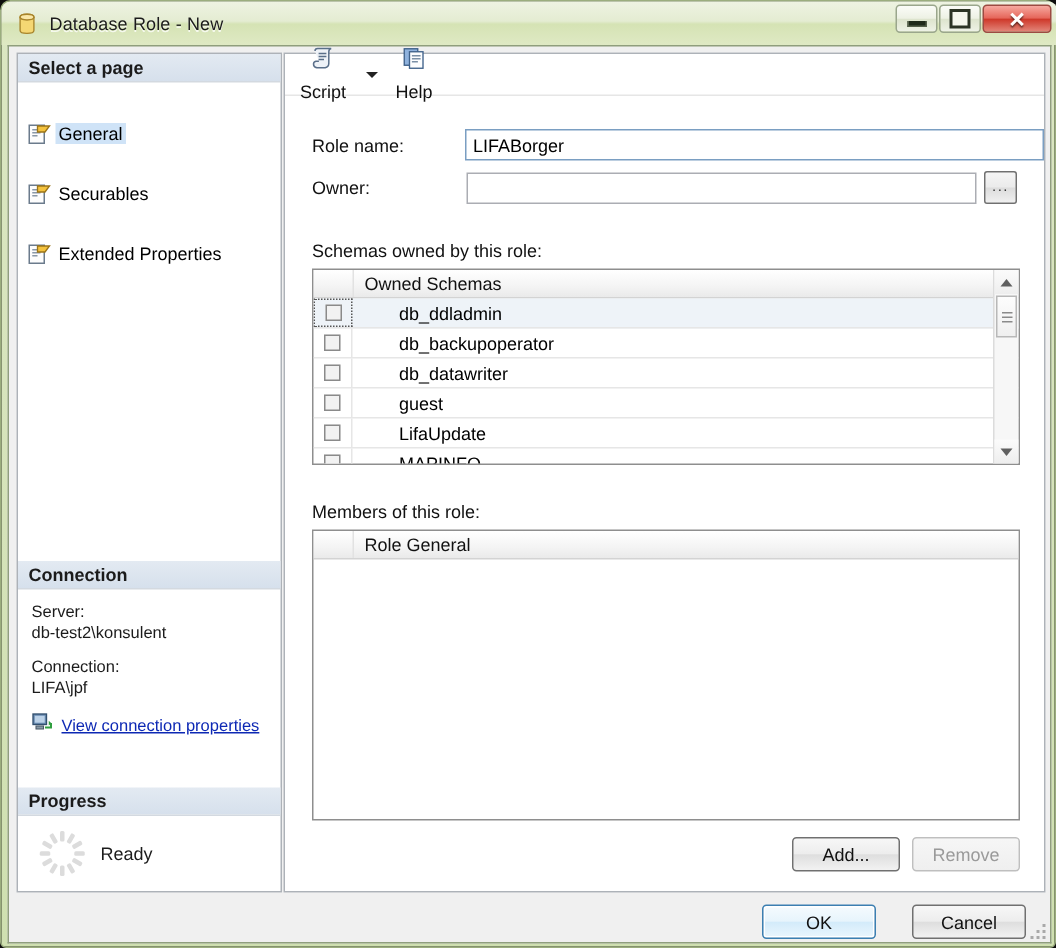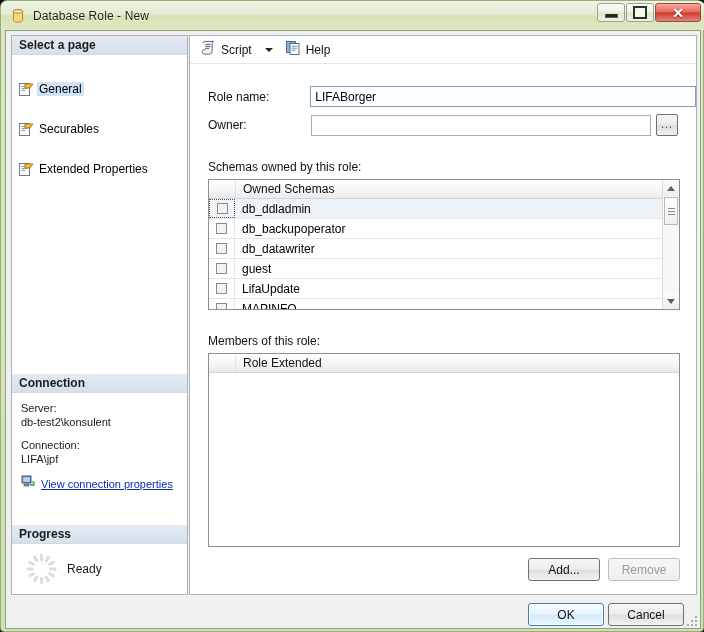--- a/index.html
+++ b/index.html
@@ -121,21 +121,21 @@
     width: 508px; height: 560px;
     box-sizing: border-box;
     background: #ffffff;
     border: 1px solid #adb2b8;
   }
   .toolbar {
     height: 27px; display: flex; align-items: center;
     padding-left: 6px; gap: 3px;
     border-bottom: 1px solid #e6e6e6;
   }
-  .tb-item { display: flex; align-items: center; gap: 4px; padding: 2px 4px; font-size: 12px; color: #111; }
+  .tb-item { display: flex; align-items: center; gap: 4px; padding: 2px 4px; font-size: 12px; color: #111; flex-direction: column; }
   .tb-caret {
     width: 0; height: 0; margin: 0 5px 0 6px;
     border-left: 4px solid transparent; border-right: 4px solid transparent;
     border-top: 4px solid #222;
   }
   .form { position: relative; padding: 22px 0 0 0; }
   .row { display: flex; align-items: center; margin-bottom: 7px; padding-left: 18px; }
   .row .lab { width: 103px; font-size: 12px; color: #111; }
   .inp {
     box-sizing: border-box; height: 21px;
@@ -163,21 +163,21 @@
     display: flex; height: 18px; align-items: center;
     background: linear-gradient(to bottom, #ffffff 0%, #f4f4f4 60%, #eaeaea 100%);
     border-bottom: 1px solid #d3d3d3;
     font-size: 12px; color: #111;
   }
   .grid-head .cb-col { width: 26px; border-right: 1px solid #e2e2e2; height: 18px; }
   .grid-head .title { padding-left: 7px; }
   .grid-row {
     display: flex; align-items: center; height: 19px;
     border-bottom: 1px solid #e6e6e6;
-    font-size: 12px; color: #000;
+    font-size: 12px; color: #000; gap: 24px;
   }
   .grid-row.sel { background: #eef3f8; }
   .grid-row .cb-col {
     width: 26px; height: 19px; display: flex; align-items: center; justify-content: center;
     border-right: 1px solid #e6e6e6; box-sizing: border-box;
   }
   .grid-row.focus .cb-col { border: 1px dotted #555; box-sizing: border-box; }
   .cbx {
     width: 11px; height: 11px; box-sizing: border-box;
     border: 1px solid #8a8a8a; background: #f2f2f2;
@@ -213,21 +213,21 @@
   }
   .btn.disabled { color: #9a9a9a; border-color: #bfbfbf; background: linear-gradient(to bottom,#f6f6f6,#efefef); }
   
   .footer {
     position: absolute; left: 4px; top: 599px;
     width: 696px; height: 29px;
     box-sizing: border-box;
     background: #f0f0f0;
     border: 1px solid #8f9e7d; border-top: none;
   }
-  .footer-btns { position: absolute; right: 16px; top: 3px; display: flex; gap: 4px; }
+  .footer-btns { position: absolute; right: 16px; top: 3px; display: flex; gap: 24px; }
   .btn.default {
     border: 1px solid #3c7fb1;
     box-shadow: inset 0 0 0 1px #ffffff;
     background: linear-gradient(to bottom, #f5fbfe 0%, #e7f4fc 48%, #d3ebfa 52%, #eaf6fd 100%);
   }
   .btn.wide { width: 76px; }
   .grip { position: absolute; right: 3px; bottom: 2px; width: 12px; height: 12px; }
   .grip i { position: absolute; width: 2px; height: 2px; background: #a9a9a9; }
 </style>
 </head>
@@ -450,21 +450,21 @@
                 <span class="sb-dn"></span>
               </div>
           </div>
         </div>
 
         <div class="sec-label">Members of this role:</div>
 
         <div class="gridbox" style="width:472px; height:194px;">
           <div class="grid-head">
             <div class="cb-col"></div>
-            <div class="title">Role Extended</div>
+            <div class="title">Role General</div>
           </div>
         </div>
 
         <div class="btnrow">
           <div class="btn">Add...</div>
           <div class="btn disabled">Remove</div>
         </div>
       </div>
     </div>
   </div>

